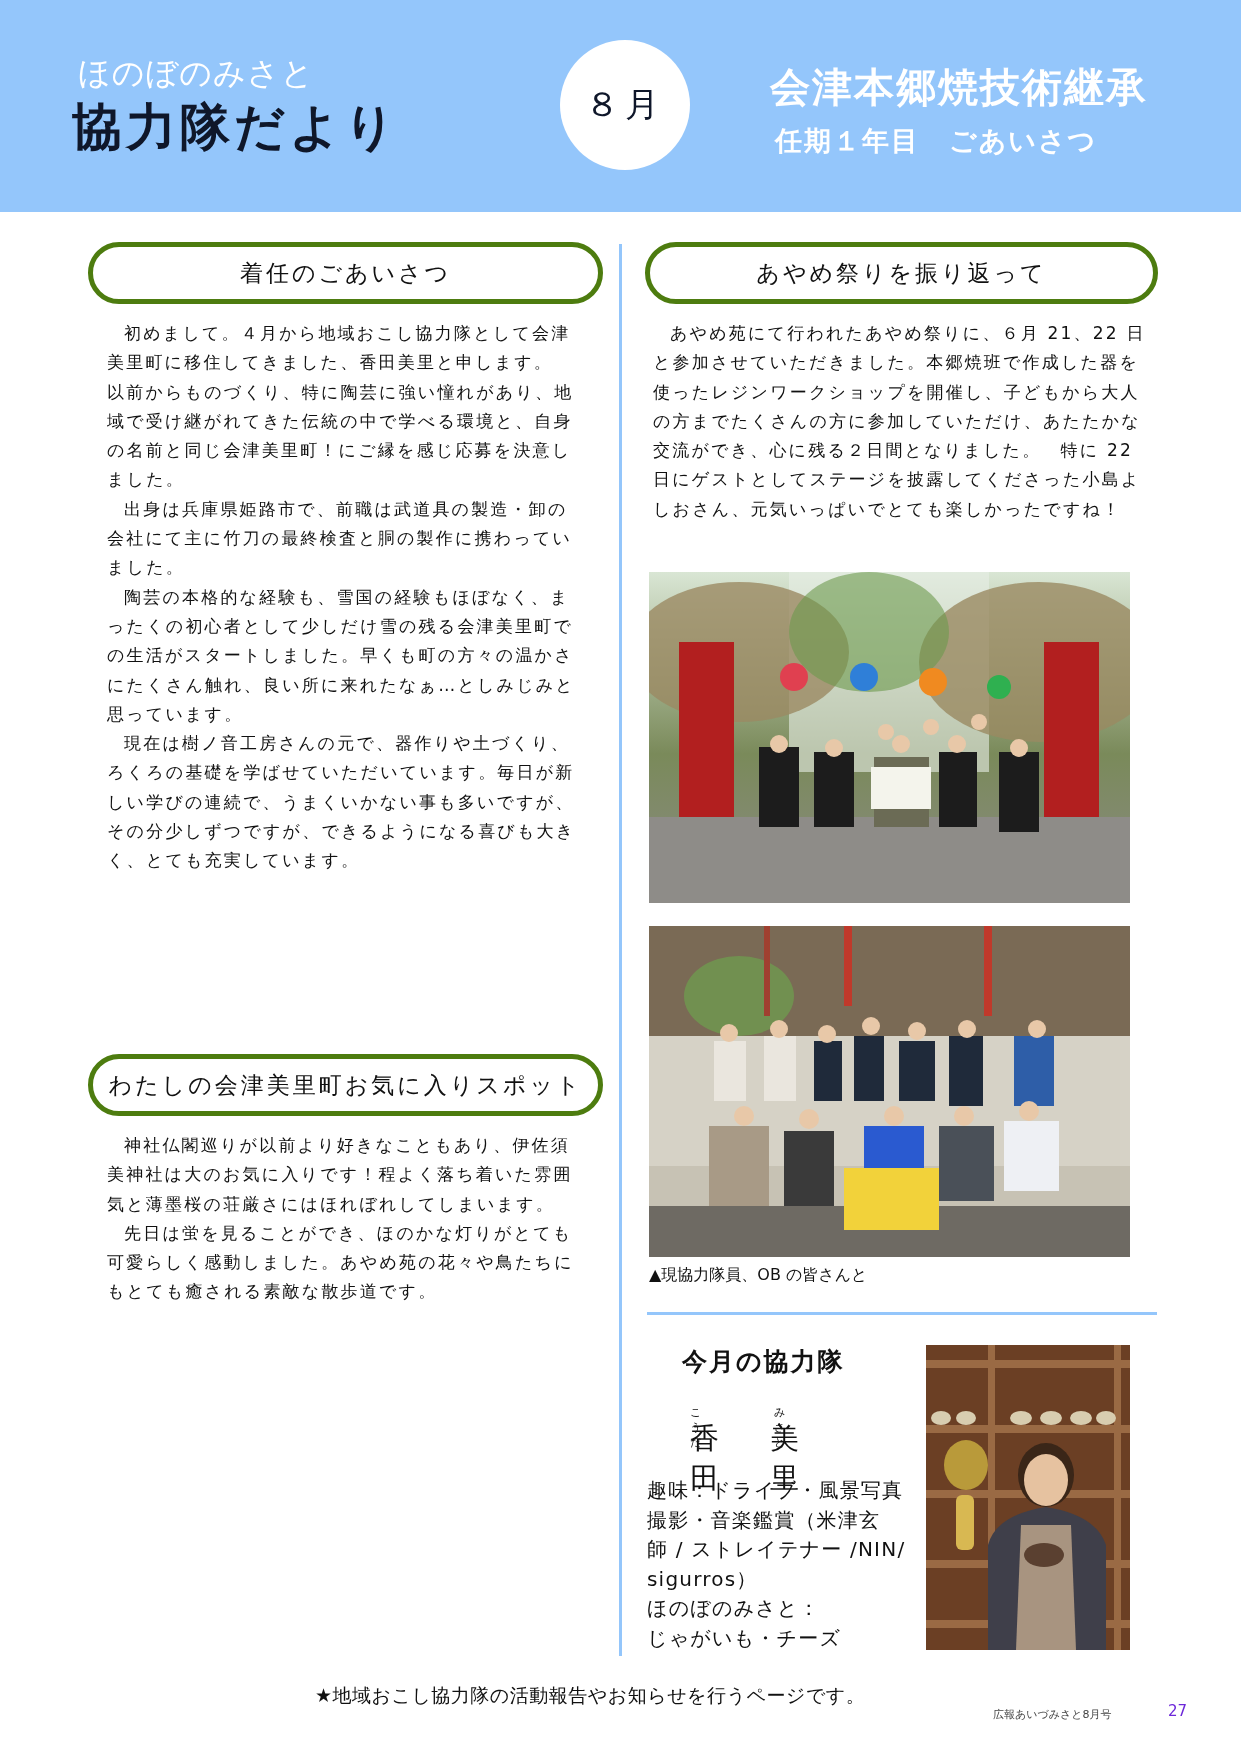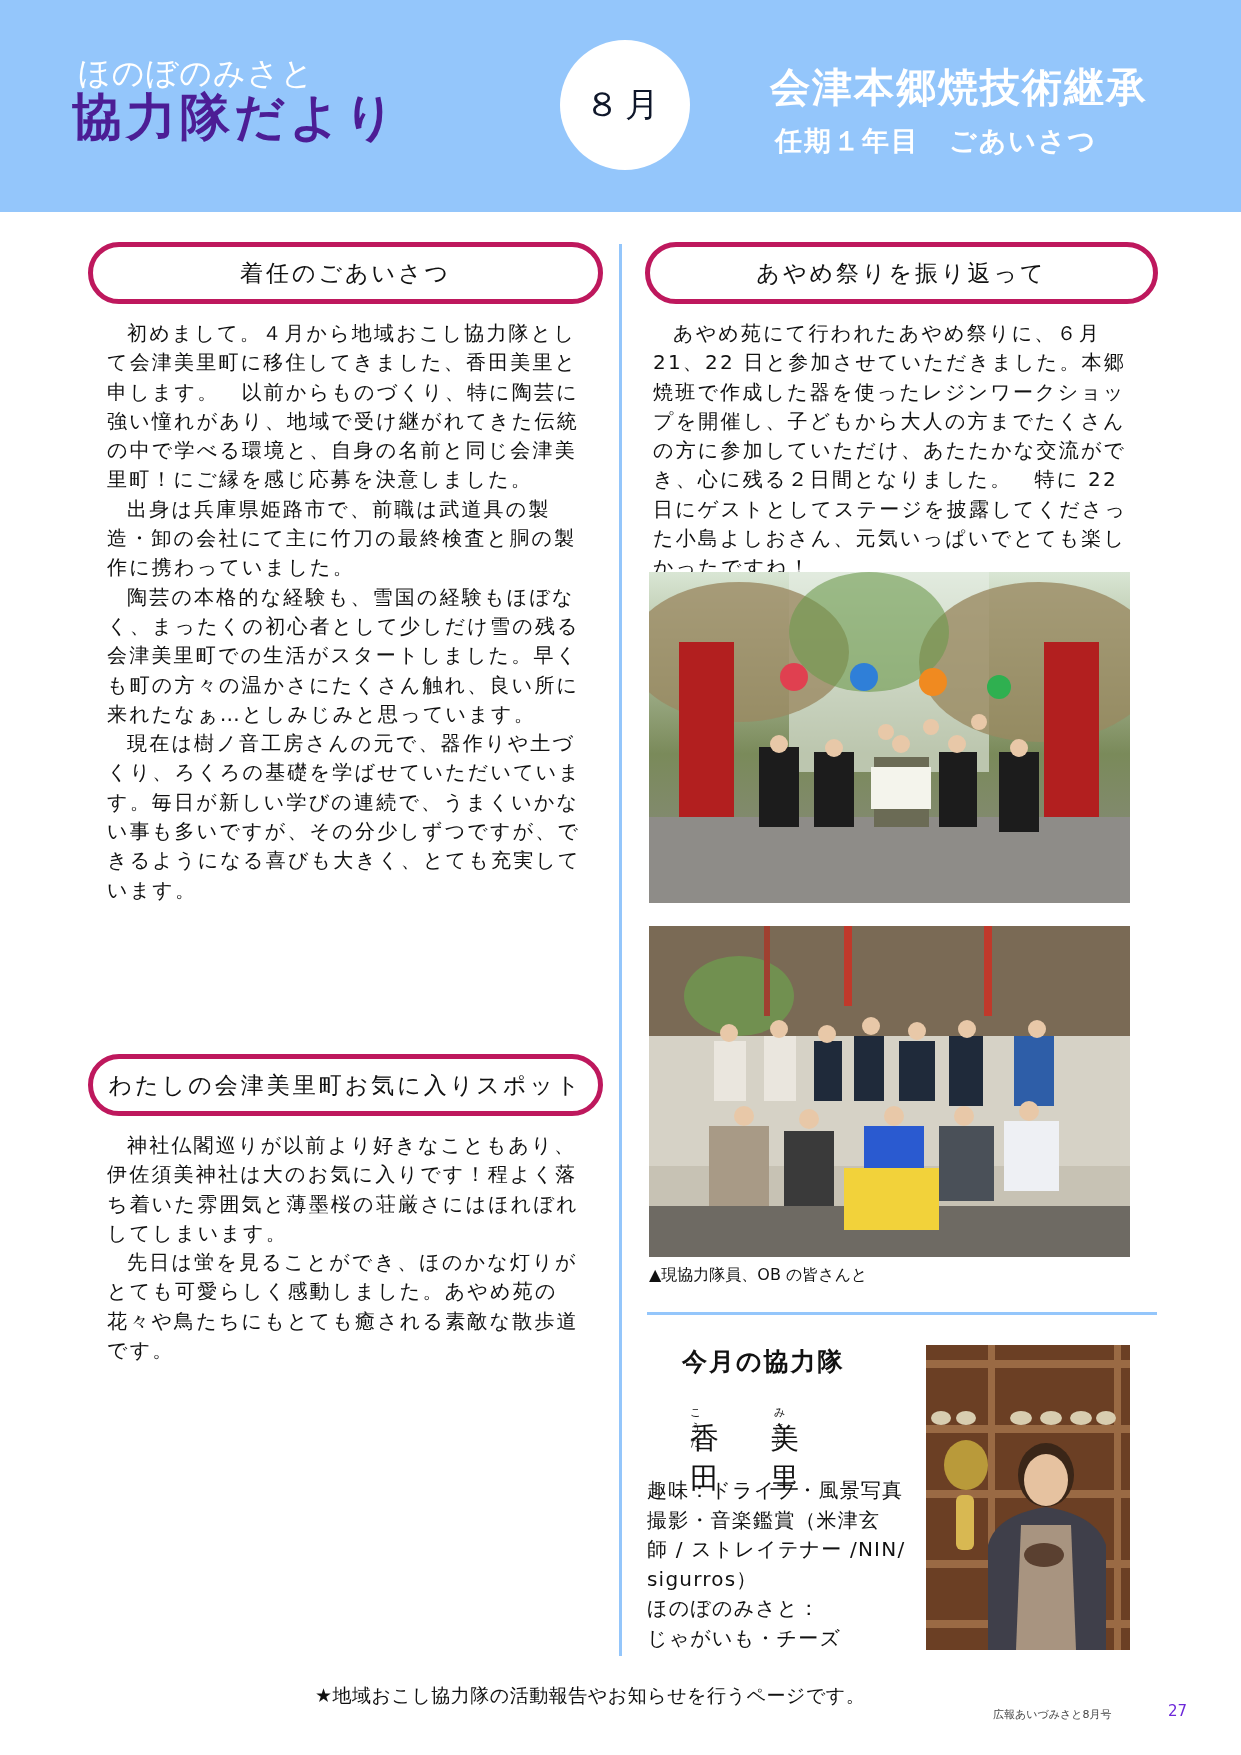--- a/index.html
+++ b/index.html
@@ -1,32 +1,32 @@
 <!DOCTYPE html>
 <html><head>
 <meta charset="utf-8">
 <style>
   * { box-sizing: border-box; margin: 0; padding: 0; }
   html, body { width: 1241px; height: 1755px; background: #ffffff; overflow: hidden; }
   body { position: relative; font-family: "DejaVu Sans", "Liberation Sans", sans-serif; color: #111; }
 
   .header { position: absolute; left: 0; top: 0; width: 1241px; height: 212px; background: #94C6FB; }
   .header .sub { position: absolute; left: 78px; top: 52px; font-size: 32px; color: #fff; letter-spacing: 1px; }
-  .header .title { position: absolute; left: 72px; top: 84px; font-size: 50px; font-weight: bold; color: #4c1d95; letter-spacing: 4px; }
+  .header .title { position: absolute; left: 72px; top: 94px; font-size: 50px; font-weight: bold; color: #0f172a; letter-spacing: 4px; }
   .month-circle { position: absolute; left: 560px; top: 40px; width: 130px; height: 130px; border-radius: 50%; background: #fff;
     display: flex; align-items: center; justify-content: center; font-size: 34px; color: #0f172a; letter-spacing: 6px; }
   .header .r-title { position: absolute; left: 770px; top: 60px; font-size: 40px; font-weight: bold; color: #fff; letter-spacing: 2px; }
   .header .r-sub { position: absolute; left: 775px; top: 123px; font-size: 27px; font-weight: bold; color: #fff; letter-spacing: 2px; }
 
   .col-divider { position: absolute; left: 619px; top: 244px; width: 3px; height: 1412px; background: #94C6FB; }
 
-  .pill { position: absolute; height: 62px; border: 5px solid #be185d; border-radius: 31px; background: #fff;
+  .pill { position: absolute; height: 62px; border: 5px solid #4d7c0f; border-radius: 31px; background: #fff;
     display: flex; align-items: center; justify-content: center; font-size: 23px; color: #111; letter-spacing: 3px; }
 
-  .body-text { position: absolute; font-size: 20px; line-height: 29.3px; color: #111; letter-spacing: 2.2px; }
+  .body-text { position: absolute; font-size: 17px; line-height: 29.3px; color: #111; letter-spacing: 2.2px; }
   .body-text p { text-indent: 1em; }
 
   .photo { position: absolute; overflow: hidden; }
   .caption { position: absolute; font-size: 16px; color: #111; }
   .hr-blue { position: absolute; height: 3px; background: #94C6FB; }
 
   .kyoryoku-title { position: absolute; left: 682px; top: 1345px; font-size: 25px; font-weight: bold; letter-spacing: 2px; }
   .name-block { position: absolute; left: 690px; top: 1405px; }
   .ruby-row { font-size: 11px; letter-spacing: 5px; color: #111; height: 14px; position: relative; }
   .ruby-row span { position: absolute; top: 0; }

